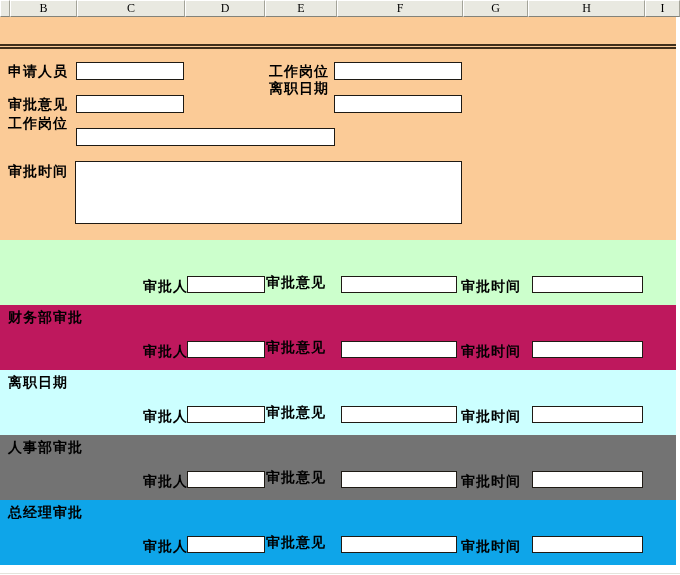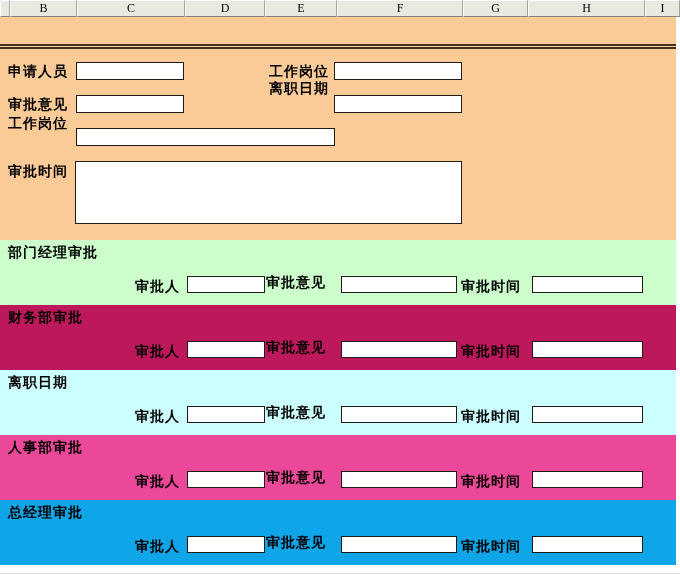--- a/index.html
+++ b/index.html
@@ -50,24 +50,24 @@
   #ta-reason{
     position:absolute;top:161px;left:75px;width:387px;height:63px;box-sizing:border-box;
     border:1.5px solid #1e1a14;background:#fff;resize:none;
     font:13px "DejaVu Sans","Liberation Sans",sans-serif;padding:2px 3px;
   }
   
   .section{position:absolute;left:0;width:676px;height:65px;}
   .sec0{top:240px;background:#CCFFCC}
   .sec1{top:305px;background:#be185d}
   .sec2{top:370px;background:#CCFFFF}
-  .sec3{top:435px;background:#ec4899}
+  .sec3{top:435px;background:#737373}
   .sec4{top:500px;background:#0ea5e9}
   .sec-title{position:absolute;top:4px;left:8px;font-size:14px;font-weight:bold;letter-spacing:1px;color:#000;white-space:nowrap;}
-  .l-approver{top:38px;left:135px}
+  .l-approver{top:38px;left:143px}
   .l-opinion{top:34px;left:266px}
   .l-time{top:38px;left:461px}
   .i-approver{top:36px;left:187px;width:78px;height:17px}
   .i-opinion{top:36px;left:341px;width:116px;height:17px}
   .i-time{top:36px;left:532px;width:111px;height:17px}
   
   #bottom-strip{position:absolute;top:565px;left:0;width:680px;height:10px;background:#ffffff;}
   #bottom-grid{position:absolute;top:573px;left:0;width:680px;height:1px;background:#E4E4DC;}
 </style>
 </head>
@@ -102,21 +102,20 @@
   <span class="lbl" id="lbl-leavedate">离职日期</span>
   <input class="box" id="in-leavedate" value="" style="">
 
   <span class="lbl" id="lbl-position">工作岗位</span>
   <input class="box" id="in-position" value="" style="">
 
   <span class="lbl" id="lbl-reason">审批时间</span>
   <textarea id="ta-reason" style=""></textarea>
 
   <div class="section sec0">
-    <div class="sec-title">部门经理审批</div>
     <span class="lbl l-approver">审批人</span>
     <input class="box i-approver" value="" style="">
     <span class="lbl l-opinion">审批意见</span>
     <input class="box i-opinion" value="" style="">
     <span class="lbl l-time">审批时间</span>
     <input class="box i-time" value="" style="">
   </div>
 
   <div class="section sec1">
     <div class="sec-title">财务部审批</div>

